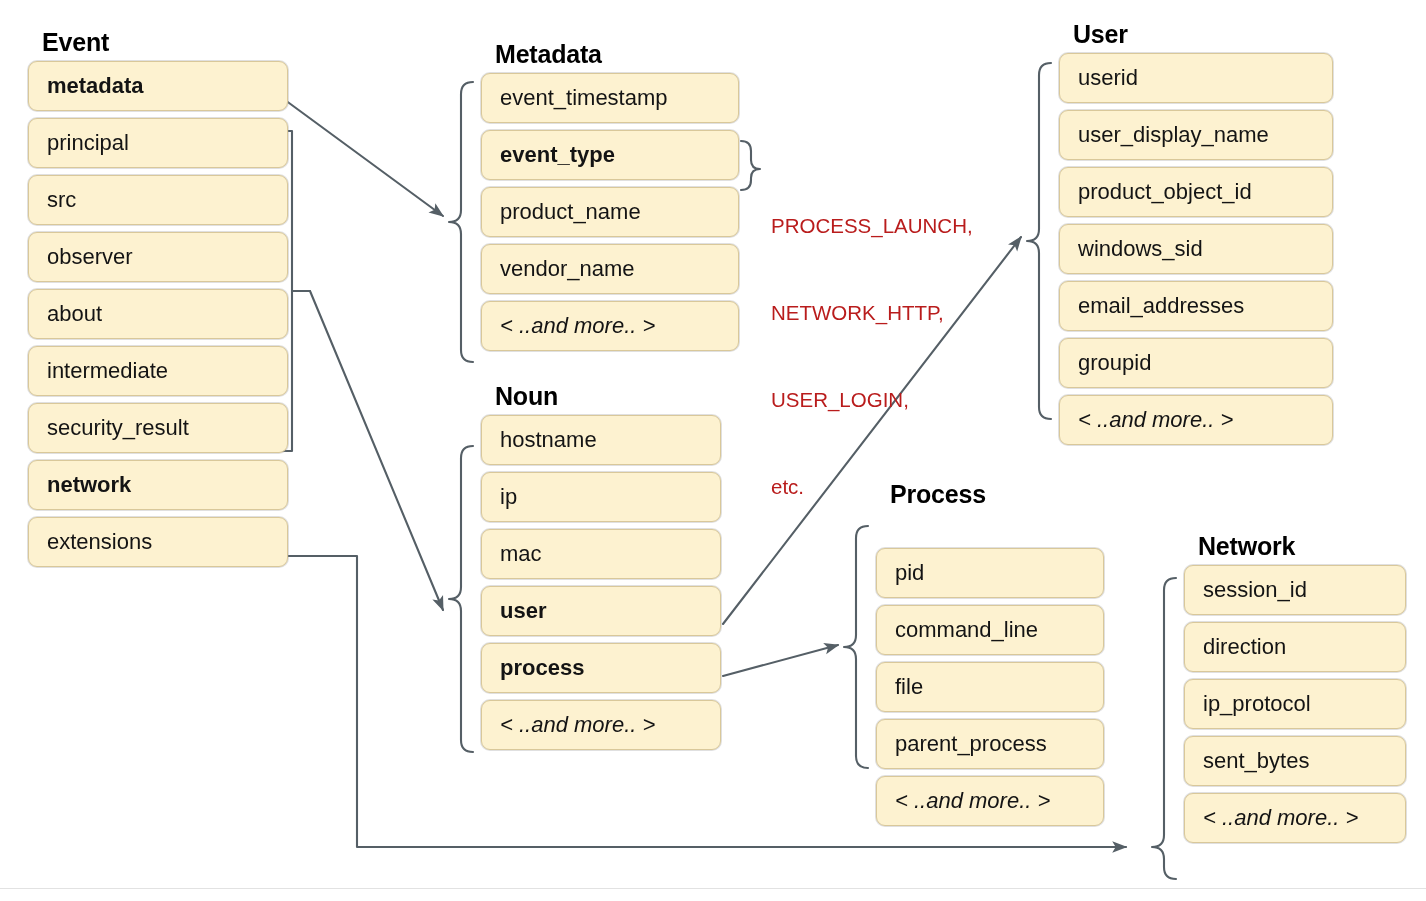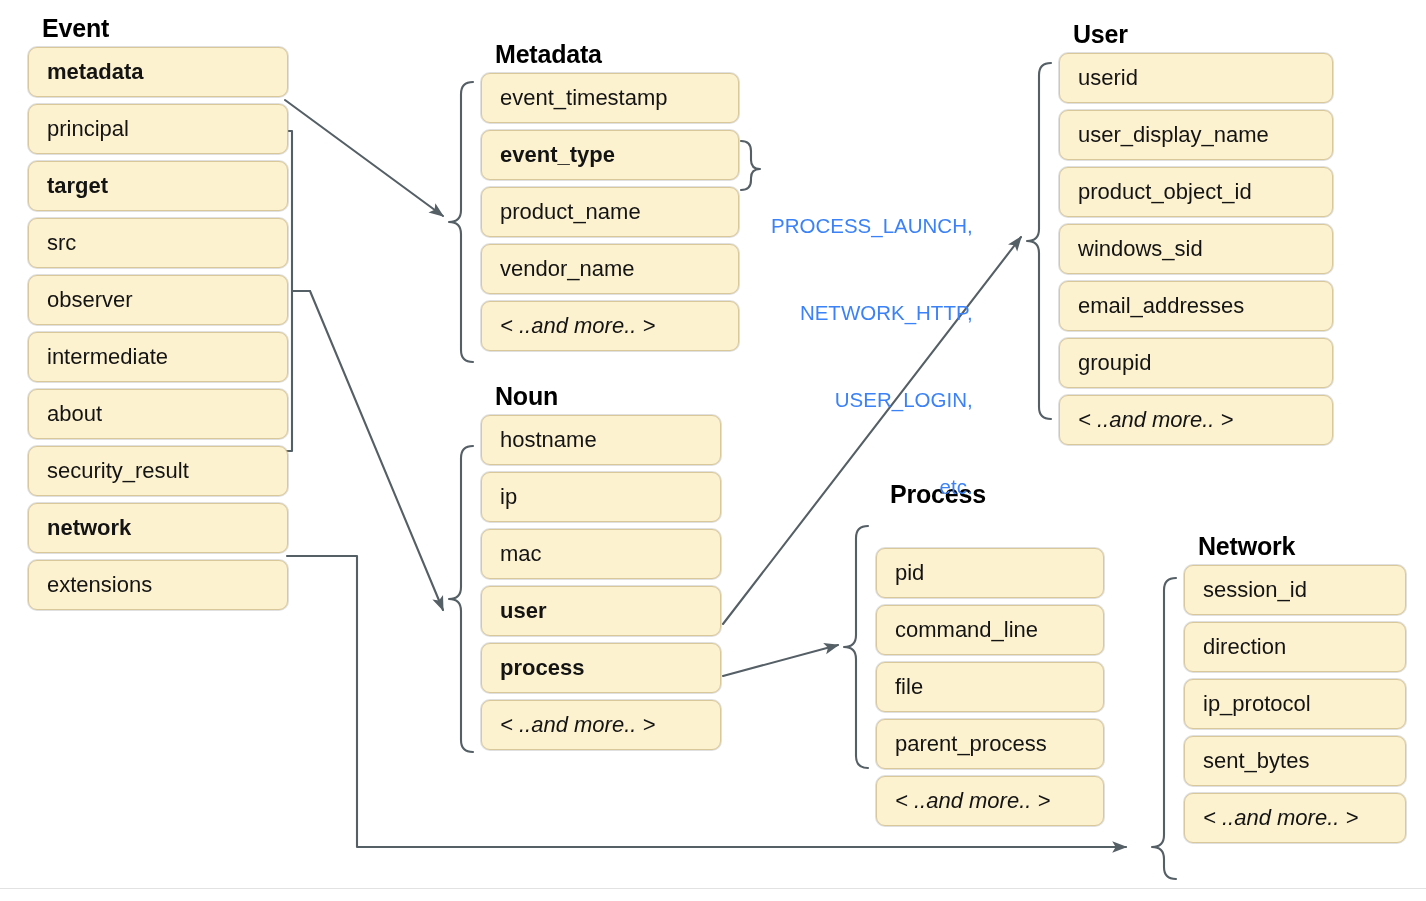--- a/index.html
+++ b/index.html
@@ -68,23 +68,22 @@
   }
   .field.more {
     font-style: italic;
   }
   
   .annotation {
     position: absolute;
     z-index: 2;
     font-size: 20.5px;
     line-height: 29px;
-    color: #3b82f6;
+    color: #b91c1c;
     white-space: pre;
-    text-align: right;
   }
   .annotation span { display: block; }
   .baseline-rule {
     position: absolute;
     left: 0;
     top: 888px;
     width: 1426px;
     height: 1px;
     background: #e2e2e2;
     z-index: 0;
@@ -127,30 +126,29 @@
 
       <path d="M868,526 q-12,0 -12,12 L856,635 q0,12 -12,12 q12,0 12,12 L856,756 q0,12 12,12"></path>
 
       <path d="M1176,578 q-12,0 -12,12 L1164,835 q0,12 -12,12 q12,0 12,12 L1164,867 q0,12 12,12"></path>
 
       <path d="M741,141 q10,0 10,10 L751,160 q0,9 9,9 q-9,0 -9,9 L751,180 q0,10 -10,10"></path>
 
     </g>
   </svg>
 
-  <div class="group" style="left:28px; top:16px;">
+  <div class="group" style="left:28px; top:30px;">
     <div class="group-title">Event</div>
     <div class="fields" style="width:260px;">
       <div class="field bold">metadata</div>
       <div class="field">principal</div>
-      <div class="field bold">target</div>
       <div class="field">src</div>
       <div class="field">observer</div>
+      <div class="field">about</div>
       <div class="field">intermediate</div>
-      <div class="field">about</div>
       <div class="field">security_result</div>
       <div class="field bold">network</div>
       <div class="field">extensions</div>
     </div>
   </div>
 
   <div class="group" style="left:481px; top:42px;">
     <div class="group-title">Metadata</div>
     <div class="fields" style="width:258px;">
       <div class="field">event_timestamp</div>

